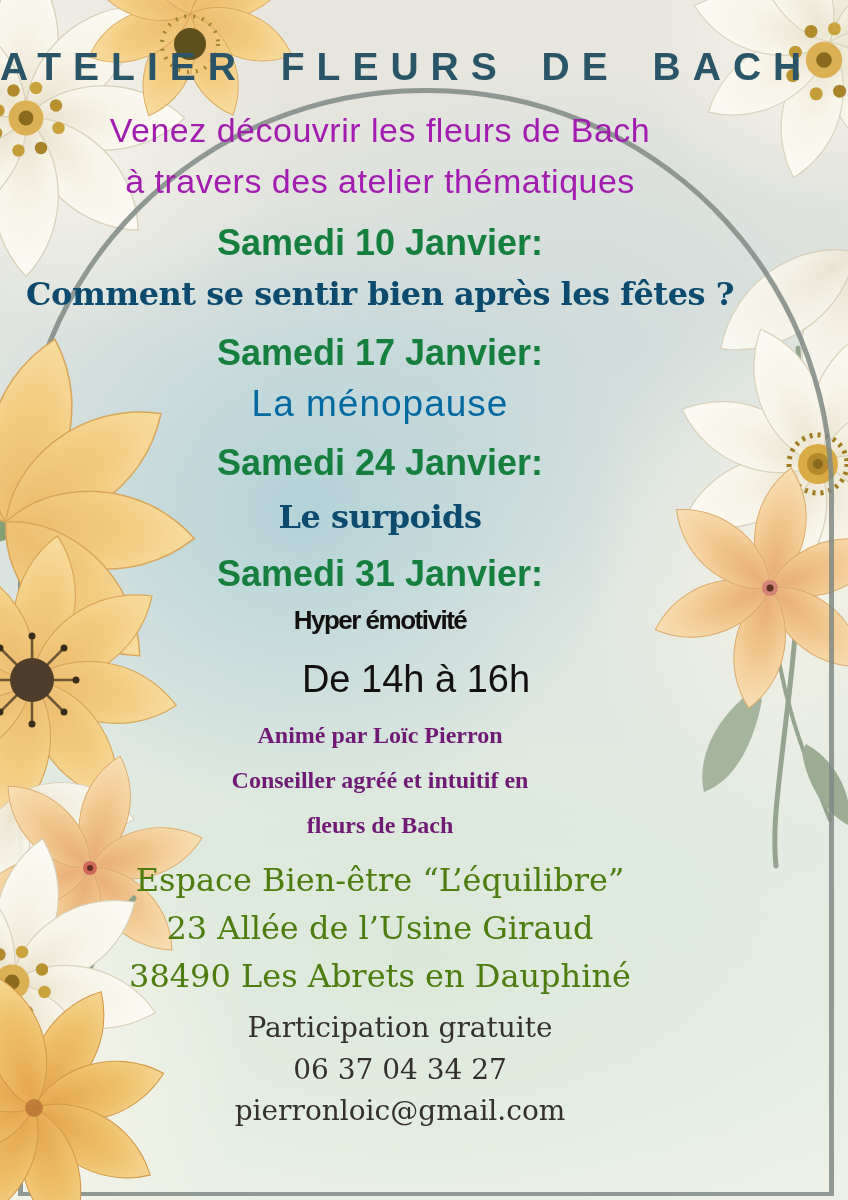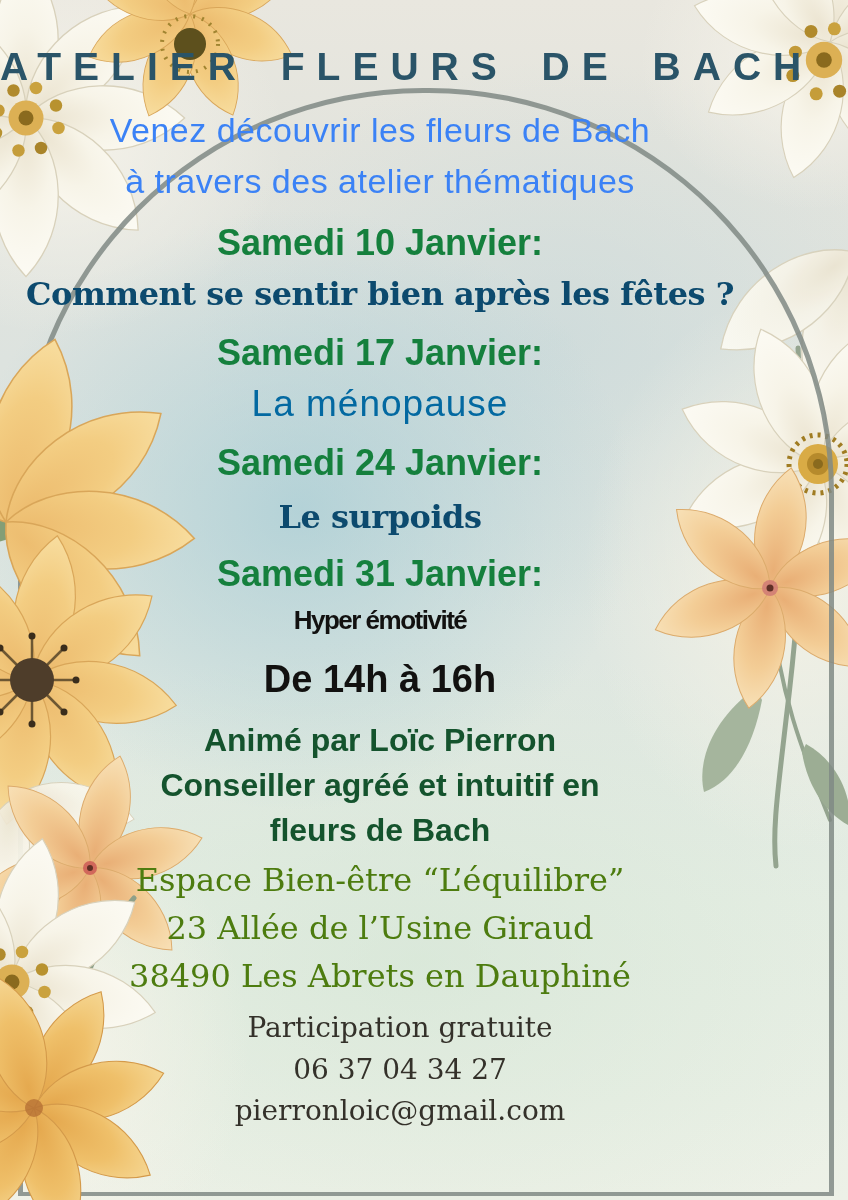--- a/index.html
+++ b/index.html
@@ -20,27 +20,27 @@
   #flowers-back{z-index:1;}
   #arch{
     z-index:2;position:absolute;left:18px;top:88px;width:806px;height:1099px;
     border:5px solid rgba(128,138,133,.85);
     border-bottom-width:4px;
     border-radius:405px 405px 0 0;
   }
   #flowers-front{z-index:3;}
   .ln{position:absolute;left:0;width:760px;text-align:center;z-index:5;line-height:1.2;white-space:nowrap;}
   .t-title{font-weight:700;font-size:39px;letter-spacing:12px;word-spacing:10px;color:#2a5468;}
-  .t-sub{font-weight:400;font-size:34px;letter-spacing:.5px;color:#3b82f6;}
+  .t-sub{font-weight:400;font-size:34px;letter-spacing:.5px;color:#a21caf;}
   .t-date{font-weight:700;font-size:36px;color:#15803d;}
   .t-slab{font-family:"DejaVu Serif",serif;font-weight:700;font-size:32px;letter-spacing:-.5px;color:#0c4a6e;}
   .t-light{font-weight:400;font-size:37px;letter-spacing:1px;color:#0369a1;}
   .t-cond{font-weight:700;font-size:26px;letter-spacing:-1.5px;color:#121110;}
-  .t-time{font-weight:700;font-size:38px;color:#121110;}
-  .t-host{font-family:Liberation Sans, sans-serif;font-weight:700;font-size:32px;color:#14532d;}
+  .t-time{font-weight:400;font-size:38px;color:#121110;padding-left:36px;}
+  .t-host{font-family:Liberation Serif, serif;font-weight:700;font-size:24px;color:#701a75;}
   .t-venue{font-family:"DejaVu Serif",serif;font-weight:400;font-size:32px;color:#4d7c0f;}
   .t-foot{font-family:"DejaVu Serif",serif;font-weight:400;font-size:28px;color:#34312a;padding-left:20px;}
 </style>
 </head>
 <body>
 
 <svg id="flowers-back" class="layer" width="848" height="1200" viewBox="0 0 848 1200">
   <defs>
     <path id="petal" d="M0,0 C-30,-26 -36,-84 0,-122 C36,-84 30,-26 0,0 Z"></path>
     <radialGradient id="gWhite" cx="50%" cy="85%" r="95%">

